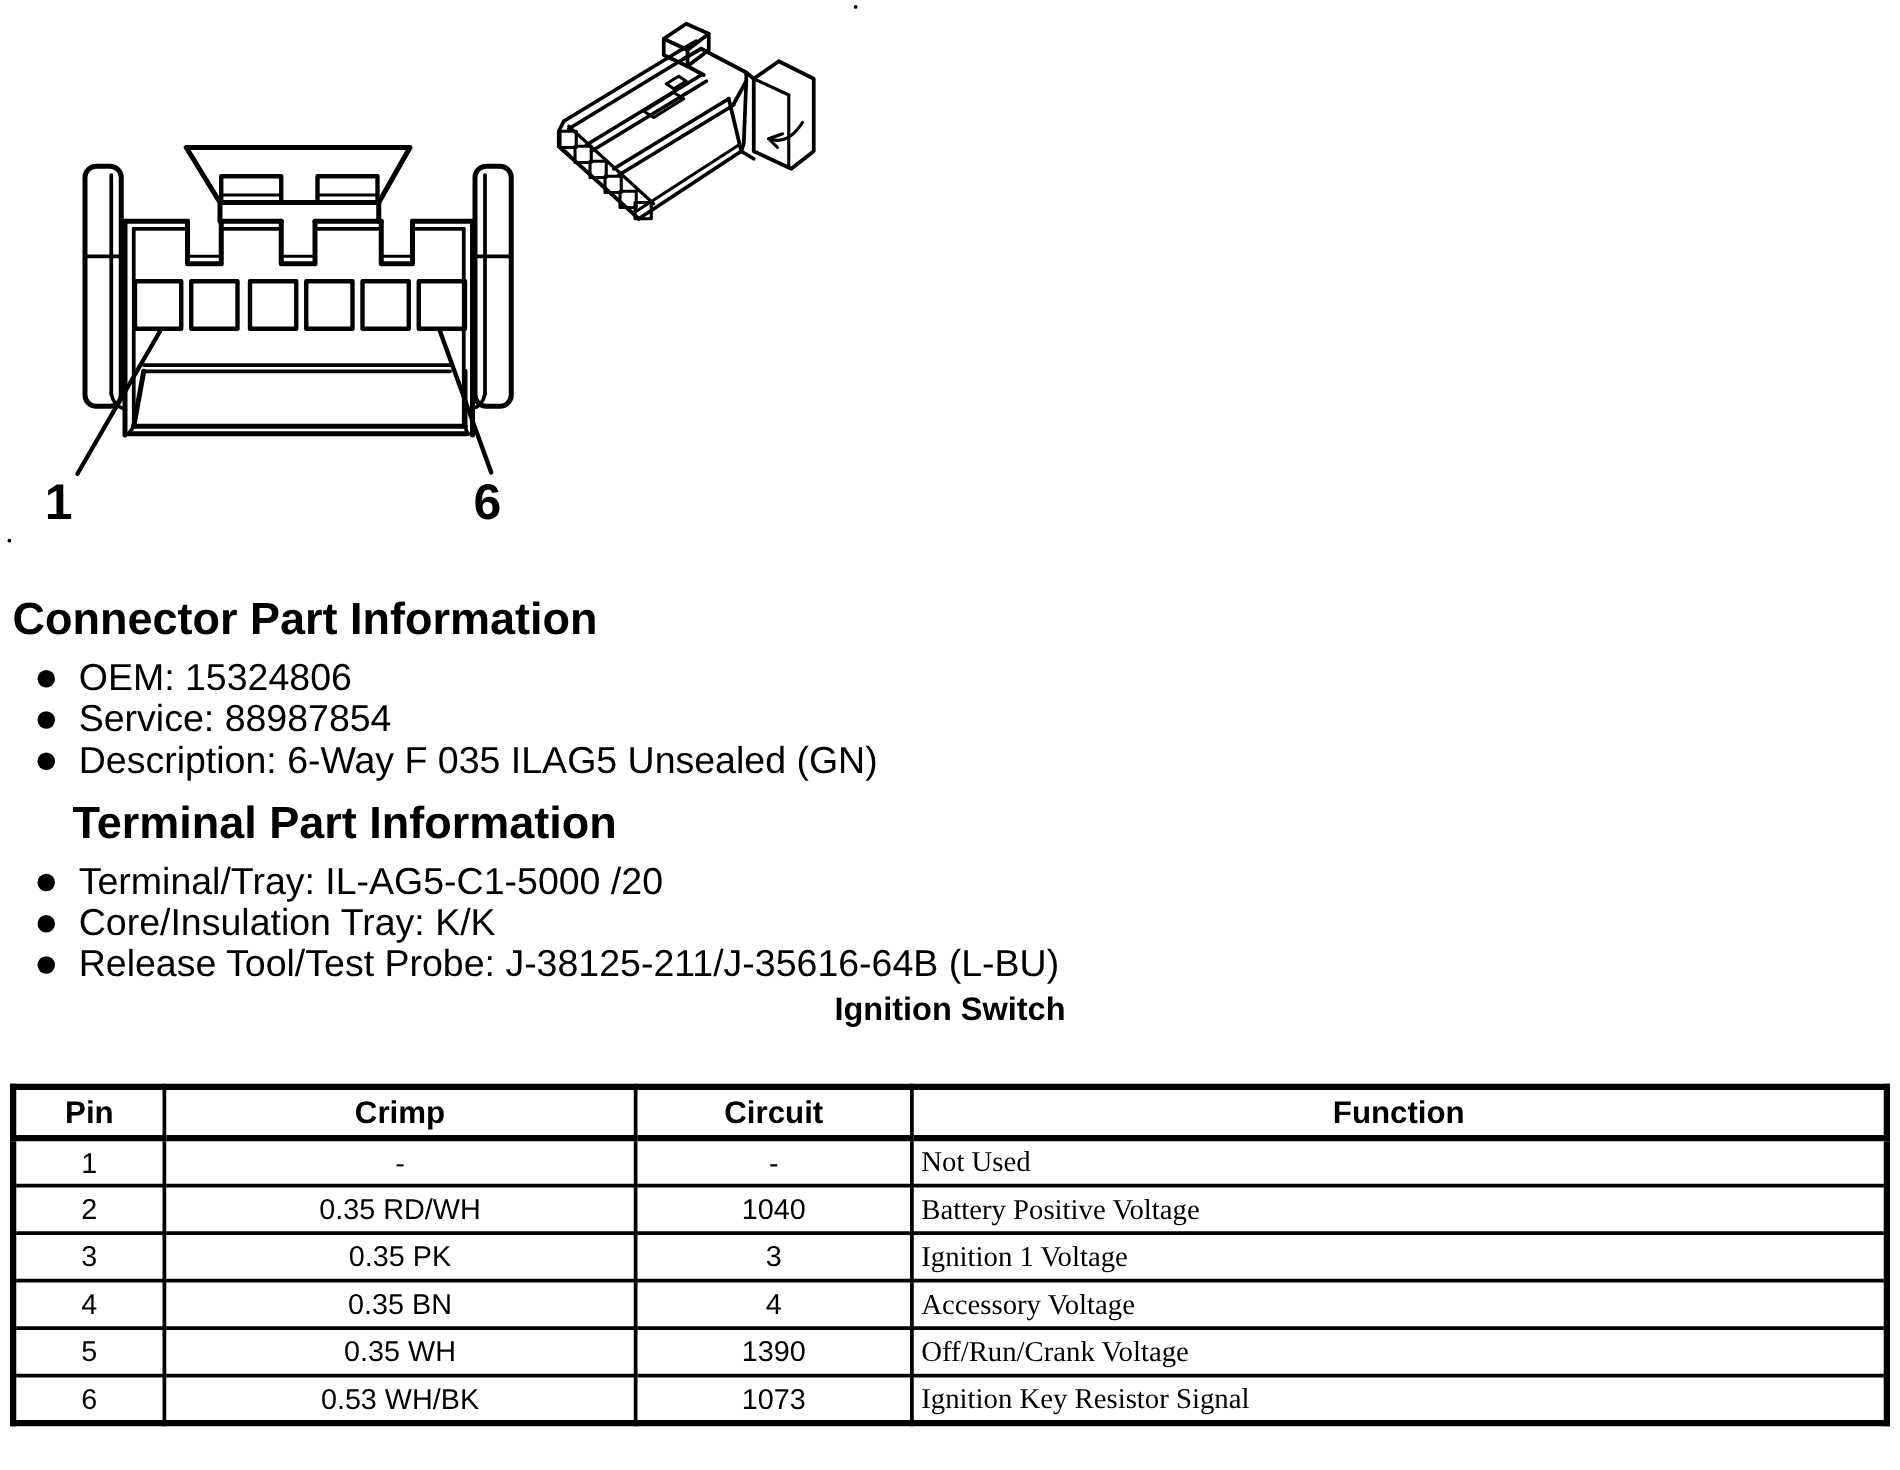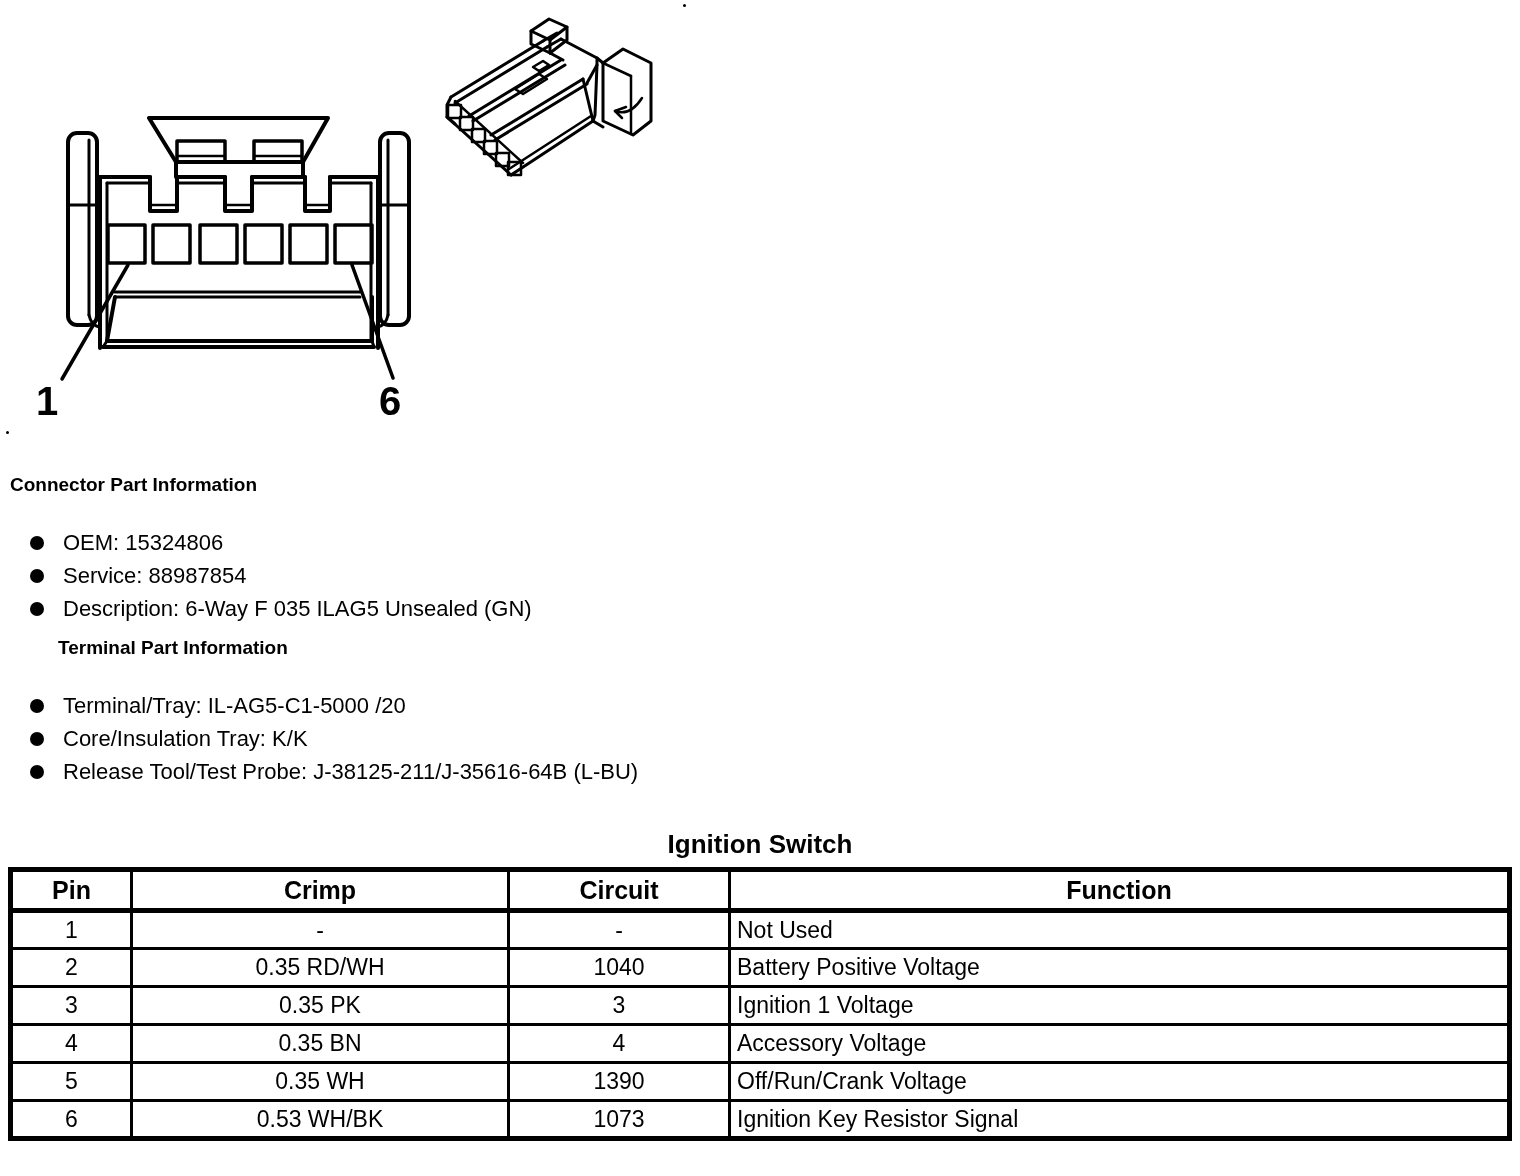--- a/index.html
+++ b/index.html
@@ -22,57 +22,57 @@
   svg text.pin-num {
     font-family: "Liberation Sans", sans-serif;
     font-weight: bold;
     font-size: 40px;
     fill: #000;
   }
 
   .sec-heading {
     position: absolute;
     left: 10px;
-    font-size: 19px;
+    font-size: 36px;
     font-weight: bold;
     letter-spacing: 0px;
     white-space: nowrap;
   }
   .sec-heading.h-connector { top: 474px; }
   .sec-heading.h-terminal  { top: 637px; margin-left: 48px; }
 
   ul.bullets {
     position: absolute;
     left: 30px;
     list-style: none;
   }
   ul.bullets.list-connector { top: 531px; }
   ul.bullets.list-terminal  { top: 694px; }
   ul.bullets li {
     display: flex;
     align-items: center;
     height: 24px;
     margin-bottom: 9px;
-    font-size: 22px;
+    font-size: 30px;
     white-space: nowrap;
     text-align: center;
   }
   ul.bullets .dot {
     flex: 0 0 auto;
     width: 14px;
     height: 14px;
     border-radius: 50%;
     background: #000;
     margin-right: 19px;
   }
 
   .table-title {
     position: absolute;
     left: 8px;
-    top: 829px;
+    top: 792px;
     width: 1504px;
     text-align: center;
     font-size: 26px;
     font-weight: bold;
   }
 
   table.pinout {
     position: absolute;
     left: 8px;
     top: 867px;
@@ -95,20 +95,21 @@
     text-align: center;
   }
   table.pinout td {
     height: 38px;
     font-size: 23px;
     text-align: center;
   }
   table.pinout td.fn {
     text-align: left;
     padding-left: 6px;
+    font-family: Liberation Serif, serif;
   }
 </style>
 </head>
 <body>
 
 <div class="page">
 
   <div class="speck speck-top"></div>
   <div class="speck speck-left"></div>
 

